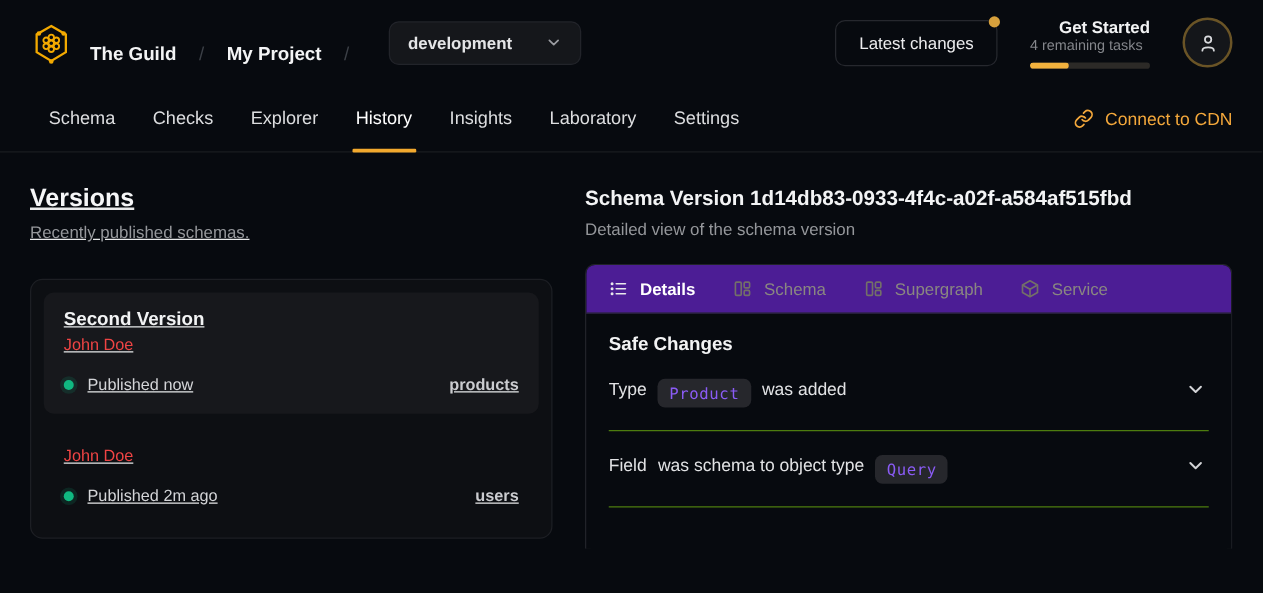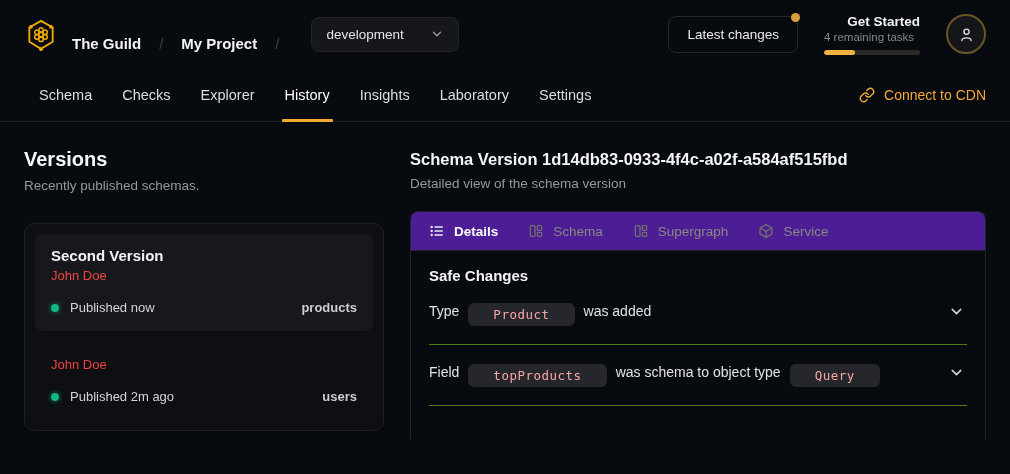--- a/index.html
+++ b/index.html
@@ -15,21 +15,21 @@
   
   .header { height:68px; display:flex; align-items:center; padding:0 24px; }
   .brandgroup { display:flex; align-items:flex-end; gap:14px; }
   .logo { width:34px; height:34px; }
   .brand { font-size:15px; font-weight:700; color:#f3f4f5; cursor:pointer; }
   .crumb-sep { color:#3c4047; font-size:15px; padding:0 4px; }
   .crumb { font-size:15px; font-weight:700; color:#f3f4f5; cursor:pointer; }
   .target-btn {
     margin-left:14px; display:flex; align-items:center; gap:26px;
     background:#15171b; border:1px solid #22242a; border-radius:8px;
-    padding:9px 14px; font-size:13.5px; color:#e4e5e7; cursor:pointer;
+    padding:9px 14px; font-size:13.5px; color:#e4e5e7; cursor:pointer;font-weight:bold;
   }
   .hdr-right { margin-left:auto; display:flex; align-items:center; gap:26px; }
   .latest-btn {
     position:relative; background:transparent; border:1px solid #26282e;
     border-radius:8px; padding:10px 18px; font-size:13.5px; color:#ececee; cursor:pointer;
     font-family:inherit;
   }
   .latest-dot {
     position:absolute; top:-4px; right:-3px; width:9px; height:9px;
     border-radius:50%; background:#d6a03c;
@@ -60,21 +60,21 @@
     content:""; position:absolute; left:12px; right:12px; bottom:-1px;
     height:3px; background:#f2a92e; border-radius:1px;
   }
   .cdn-link {
     margin-left:auto; display:flex; align-items:center; gap:9px;
     color:#f4a83b; font-size:14px; font-weight:500; cursor:pointer;
   }
 
   
   .main { display:flex; padding:26px 24px 0 24px; gap:26px; }
-  .col-left { width:360px; flex:none; }
+  .col-left { width:418px; flex:none;text-decoration:underline; }
   .col-right { flex:1; min-width:0; }
   .panel-title { font-size:20px; font-weight:700; color:#f5f6f7; }
   .panel-sub { font-size:13.5px; color:#95979b; margin-top:7px; }
 
   
   .versions-card {
     margin-top:30px; background:#0d0f13; border:1px solid #1d1f24;
     border-radius:10px; padding:10px; height:208px;
   }
   .version-item { padding:13px 16px 16px 16px; border-radius:8px; cursor:pointer; }
@@ -105,23 +105,23 @@
   .dp-tab.active svg { stroke:#e9eaec; }
   .dp-tab svg { stroke:#736f69; }
   .dp-content { padding:16px 18px 0 18px; }
   .section-title { font-size:15px; font-weight:700; color:#f2f3f4; }
   .change-row {
     display:flex; align-items:flex-start; gap:9px; padding:19px 2px 18px 0;
     border-bottom:1px solid #4d7c0f; font-size:14px; color:#e2e3e5; cursor:pointer;
   }
   .change-row .chev { margin-left:auto; }
   .code-chip {
-    background:#26272c; border-radius:6px; padding:4px 25px;
+    background:#26272c; border-radius:6px; padding:4px 9px;
     font-family:"DejaVu Sans Mono","Liberation Mono",monospace;
-    font-size:12.5px; color:#fca5a5; letter-spacing:0.5px;
+    font-size:12.5px; color:#8b5cf6; letter-spacing:0.5px;
   }
   .mt8 { margin-top:9px; }
 </style>
 </head>
 <body>
 
 <div class="header">
   <div class="brandgroup">
     <span>
       <svg class="logo" viewBox="0 0 48 48" fill="none" stroke="#f2a900" stroke-width="2.6">
@@ -269,21 +269,20 @@
           <span>Type</span>
           <span class="code-chip">Product</span>
           <span>was added</span>
           <svg class="chev" width="17" height="17" viewBox="0 0 24 24" fill="none" stroke="#d2d3d6" stroke-width="2.2" stroke-linecap="round" stroke-linejoin="round">
               <polyline points="6 9 12 15 18 9"></polyline>
             </svg>
         </div>
 
         <div class="change-row">
           <span>Field</span>
-          <span class="code-chip">topProducts</span>
           <span>was schema to object type</span>
           <span class="code-chip">Query</span>
           <svg class="chev" width="17" height="17" viewBox="0 0 24 24" fill="none" stroke="#d2d3d6" stroke-width="2.2" stroke-linecap="round" stroke-linejoin="round">
               <polyline points="6 9 12 15 18 9"></polyline>
             </svg>
         </div>
       </div>
     </div>
   </div>
 </div>

